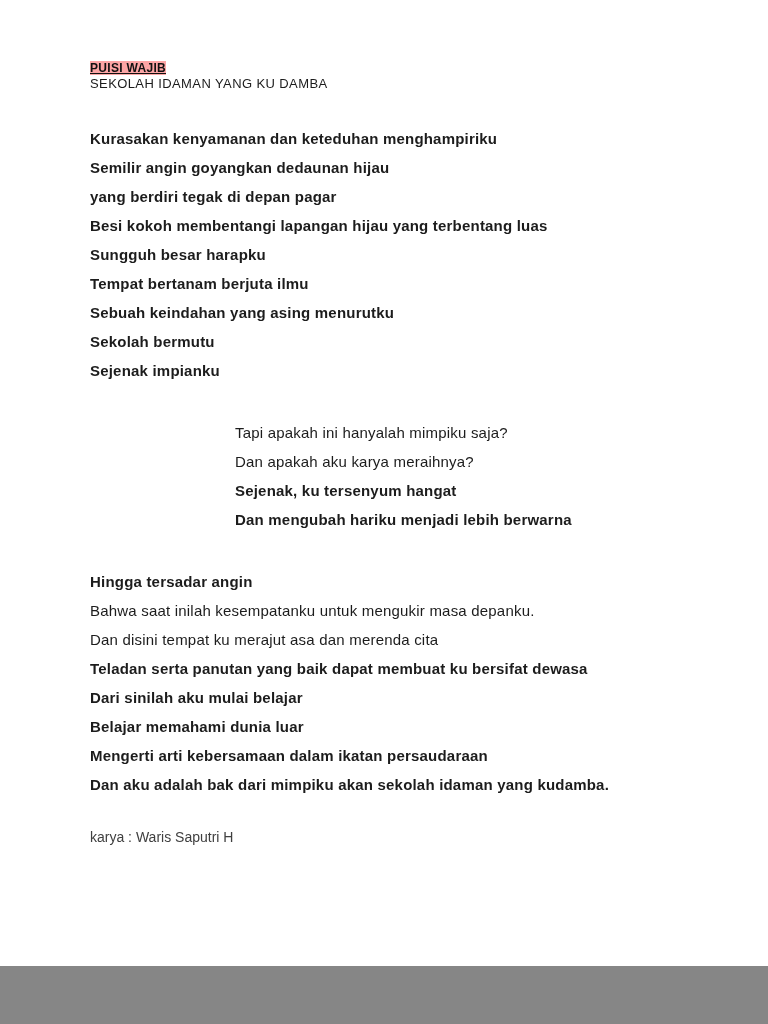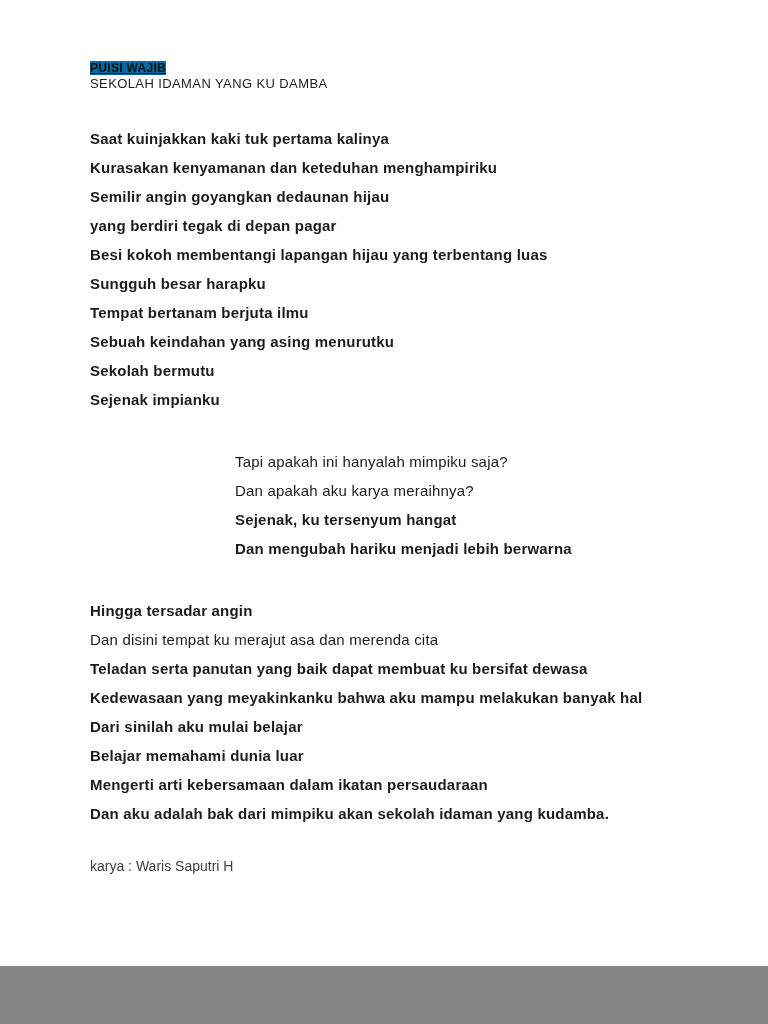--- a/index.html
+++ b/index.html
@@ -62,49 +62,48 @@
     height: 58px;
     background: #868686;
   }
 </style>
 </head>
 <body>
 
 <div class="page" style="background: rgb(255, 255, 255);">
   <div class="content">
 
-    <span class="doc-title" style="background: #0369a1;">PUISI WAJIB</span>
+    <span class="doc-title" style="background: #fca5a5;">PUISI WAJIB</span>
 
     <div class="doc-subtitle">SEKOLAH IDAMAN YANG KU DAMBA</div>
 
     <div class="stanza">
-        <div class="poem-line bold">Saat kuinjakkan kaki tuk pertama kalinya</div>
         <div class="poem-line bold">Kurasakan  kenyamanan dan keteduhan  menghampiriku</div>
         <div class="poem-line bold">Semilir angin goyangkan dedaunan hijau</div>
         <div class="poem-line bold">yang berdiri tegak di depan pagar</div>
         <div class="poem-line bold">Besi kokoh membentangi lapangan hijau yang terbentang luas</div>
         <div class="poem-line bold">Sungguh besar harapku</div>
         <div class="poem-line bold">Tempat bertanam berjuta ilmu</div>
         <div class="poem-line bold">Sebuah keindahan yang asing menurutku</div>
         <div class="poem-line bold">Sekolah bermutu</div>
         <div class="poem-line bold">Sejenak impianku</div>
       </div>
 
     <div class="stanza indented">
         <div class="poem-line">Tapi apakah ini hanyalah mimpiku saja?</div>
         <div class="poem-line">Dan apakah aku karya meraihnya?</div>
         <div class="poem-line bold">Sejenak, ku tersenyum hangat</div>
         <div class="poem-line bold">Dan mengubah hariku menjadi lebih berwarna</div>
       </div>
 
     <div class="stanza">
         <div class="poem-line bold">Hingga tersadar angin</div>
+        <div class="poem-line">Bahwa saat inilah kesempatanku untuk mengukir masa depanku.</div>
         <div class="poem-line">Dan disini tempat ku merajut asa dan merenda cita</div>
         <div class="poem-line bold">Teladan serta panutan yang baik dapat membuat ku bersifat dewasa</div>
-        <div class="poem-line bold">Kedewasaan yang meyakinkanku bahwa aku mampu melakukan banyak hal</div>
         <div class="poem-line bold">Dari sinilah aku mulai belajar</div>
         <div class="poem-line bold">Belajar memahami dunia luar</div>
         <div class="poem-line bold">Mengerti arti kebersamaan dalam ikatan persaudaraan</div>
         <div class="poem-line bold">Dan aku adalah bak dari mimpiku akan sekolah idaman yang kudamba.</div>
       </div>
 
     <div class="doc-footer">karya : Waris Saputri H</div>
   </div>
 
   <div class="bottom-strip" style="background: rgb(134, 134, 134);"></div>

